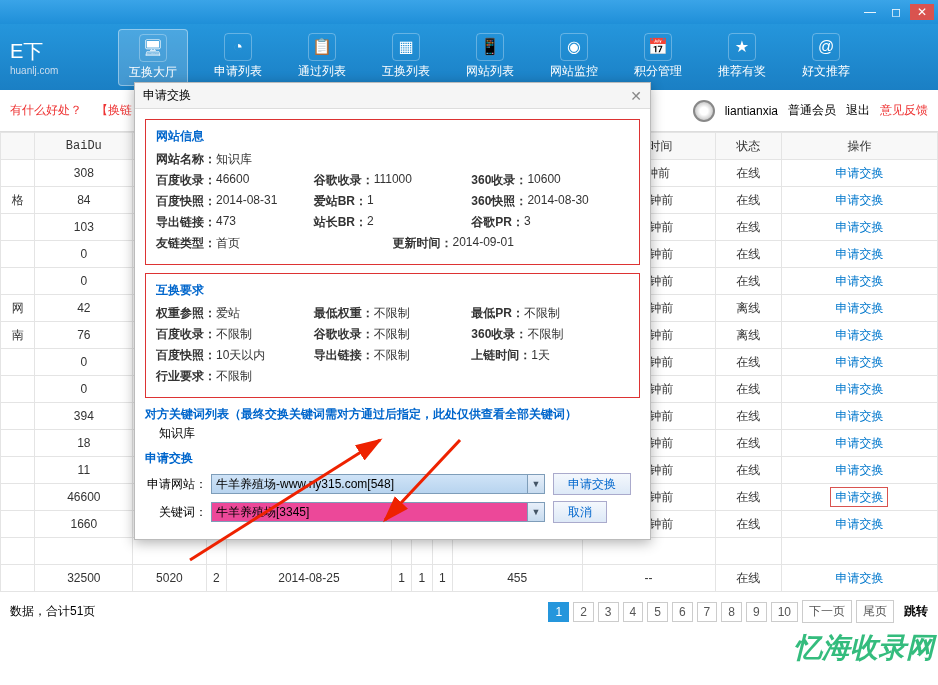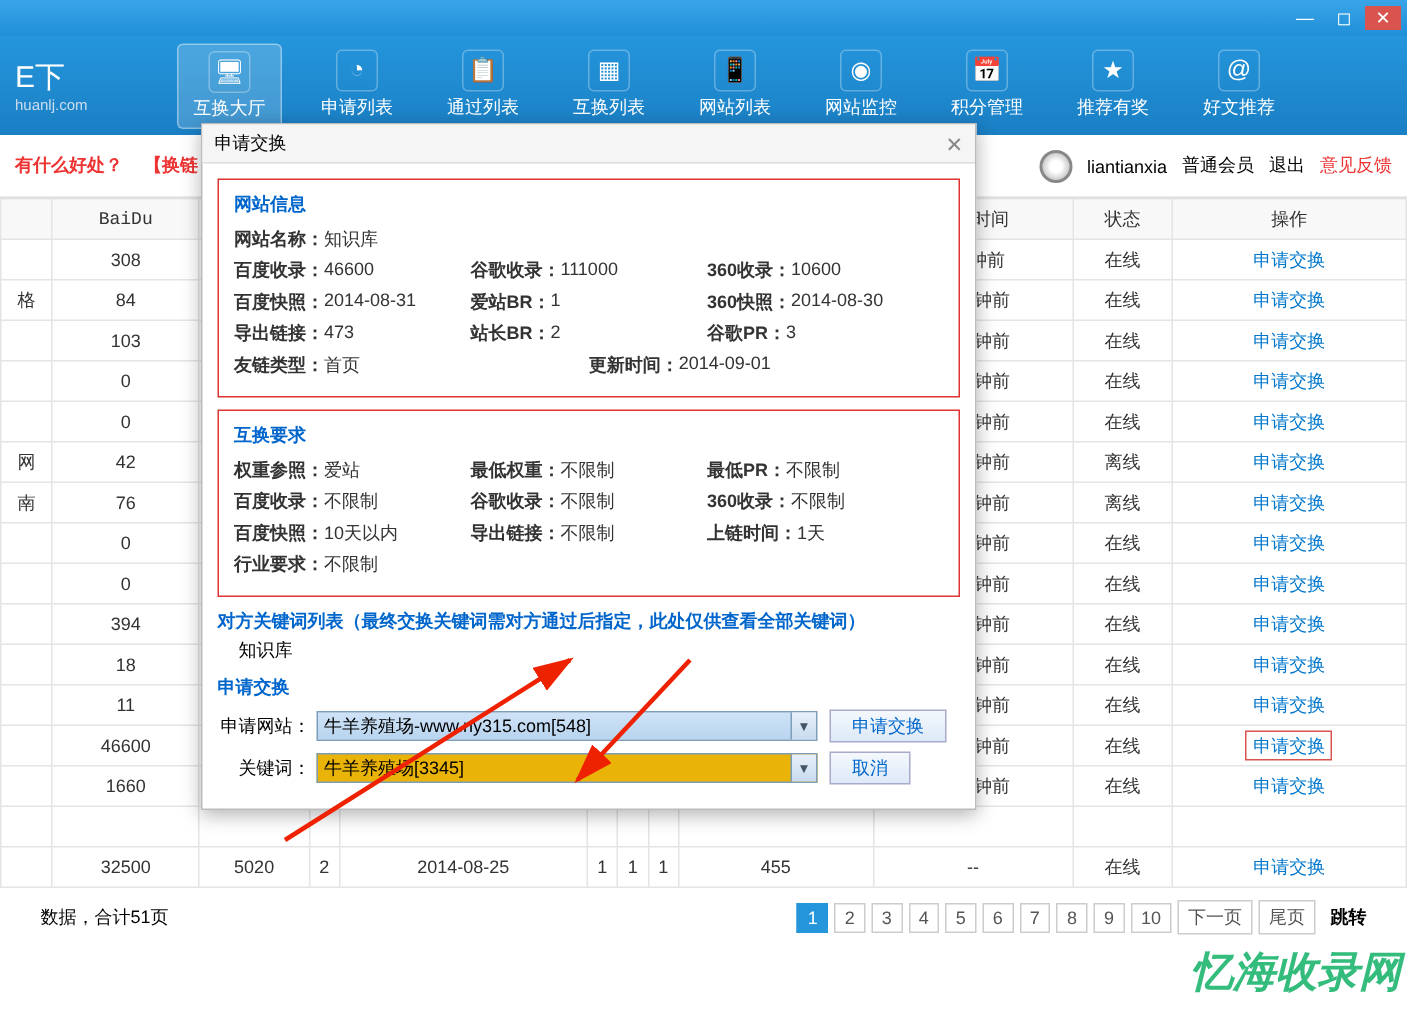--- a/index.html
+++ b/index.html
@@ -7,52 +7,52 @@
 .titlebar { background: linear-gradient(#3aa4e8, #1f8fd8); height: 24px; display: flex; justify-content: flex-end; align-items: center; padding-right: 4px; }
 .winbtn { width: 24px; height: 16px; display: flex; align-items: center; justify-content: center; color: #fff; cursor: pointer; margin-left: 2px; }
 .winbtn.close { background: #d9534f; }
 .toolbar { background: linear-gradient(#2596dc, #1a7fc4); height: 66px; display: flex; align-items: center; padding: 0 10px; }
 .logo { color: #fff; font-size: 20px; margin-right: 20px; width: 80px; }
 .logo-sub { font-size: 10px; color: #cde; }
 .tb-item { text-align: center; color: #fff; font-size: 12px; padding: 4px 10px; border-radius: 4px; cursor: pointer; margin: 0 8px; }
 .tb-item.active { background: rgba(255,255,255,0.18); border: 1px solid rgba(255,255,255,0.4); }
 .tb-icon { width: 28px; height: 28px; margin: 0 auto 2px; border: 1px solid rgba(255,255,255,0.3); border-radius: 4px; display: flex; align-items: center; justify-content: center; font-size: 16px; }
 .subbar { height: 42px; border-bottom: 1px solid #ddd; display: flex; align-items: center; padding: 0 10px; justify-content: space-between; }
-.subbar-left { display: flex; align-items: center; gap: 14px; font-weight: bold; }
+.subbar-left { display: flex; align-items: center; gap: 14px; }
 .red { color: #e33; }
 .subbar-right { display: flex; align-items: center; gap: 10px; }
 .swirl { width: 22px; height: 22px; border: 2px solid #888; border-radius: 50%; background: radial-gradient(circle, #fff 30%, #ccc 70%); }
 .table { width: 100%; border-collapse: collapse; }
 .table th, .table td { border: 1px solid #e4e4e4; text-align: center; height: 27px; font-weight: normal; color: #333; font-size: 12px; }
 .table th { background: #f8f8f8; font-family: Liberation Mono, monospace; }
 .action-link { color: #0077cc; cursor: pointer; }
 .action-link.boxed { border: 1px solid #d9534f; padding: 2px 4px; }
 .gray { color: #aaa; }
-.pagination { display: flex; align-items: center; justify-content: space-between; padding: 8px 27px; }
+.pagination { display: flex; align-items: center; justify-content: space-between; padding: 8px 10px; }
 .pages { display: flex; gap: 4px; align-items: center; }
 .pgbtn { border: 1px solid #ccc; padding: 2px 6px; font-size: 12px; cursor: pointer; color: #555; background: #fff; }
 .pgbtn.active { background: #2596dc; color: #fff; border-color: #2596dc; }
 .watermark { position: absolute; right: 4px; bottom: 18px; font-size: 28px; color: #1fb570; font-style: italic; font-weight: bold; pointer-events: none; opacity: 0.9; }
 .modal-overlay { position: absolute; top: 82px; left: 134px; width: 517px; background: #fff; border: 1px solid #bbb; box-shadow: 0 3px 12px rgba(0,0,0,0.3); }
 .modal-header { height: 26px; display: flex; align-items: center; justify-content: space-between; padding: 0 8px; border-bottom: 1px solid #ddd; background: #f5f5f5; }
 .modal-close { cursor: pointer; color: #888; font-size: 14px; }
 .modal-body { padding: 10px; }
 .section { border: 1px solid #d33; padding: 8px 10px; margin-bottom: 8px; }
 .sec-title { color: #06c; font-weight: bold; margin-bottom: 6px; }
 .kv-row { display: flex; margin-bottom: 4px; }
 .kv { flex: 1; display: flex; font-size: 12px; }
 .kv-label { color: #333; font-weight: bold; }
 .kv-val { color: #333; }
 .note { color: #06c; font-weight: bold; margin: 6px 0 2px; }
 .note-sub { margin-bottom: 8px; padding-left: 14px; }
 .apply-title { color: #06c; font-weight: bold; margin: 6px 0; }
 .form-row { display: flex; align-items: center; margin-bottom: 6px; }
 .form-label { width: 62px; text-align: right; margin-right: 4px; }
 .combo { flex: 1; height: 20px; border: 1px solid #7e9db9; background: linear-gradient(#cfe3f7, #b8d4ef); display: flex; align-items: center; padding: 0 4px; font-size: 12px; position: relative; margin-right: 8px; max-width: 334px; }
-.combo.plain { background: #eab308; }
+.combo.plain { background: #ec4899; }
 .combo-btn { position: absolute; right: 0; top: 0; width: 17px; height: 100%; background: linear-gradient(#e8f0fa,#c7dbef); border-left: 1px solid #7e9db9; display: flex; align-items: center; justify-content: center; font-size: 9px; color: #456; }
 .btn { border: 1px solid #aac; background: linear-gradient(#f4f8fd,#dde9f7); padding: 2px 14px; cursor: pointer; color: #0066cc; font-size: 12px; height: 22px; }
 </style>
 </head>
 <body>
 
 <div class="titlebar">
   <div class="winbtn">—</div>
   <div class="winbtn">◻</div>
   <div class="winbtn close">✕</div>

